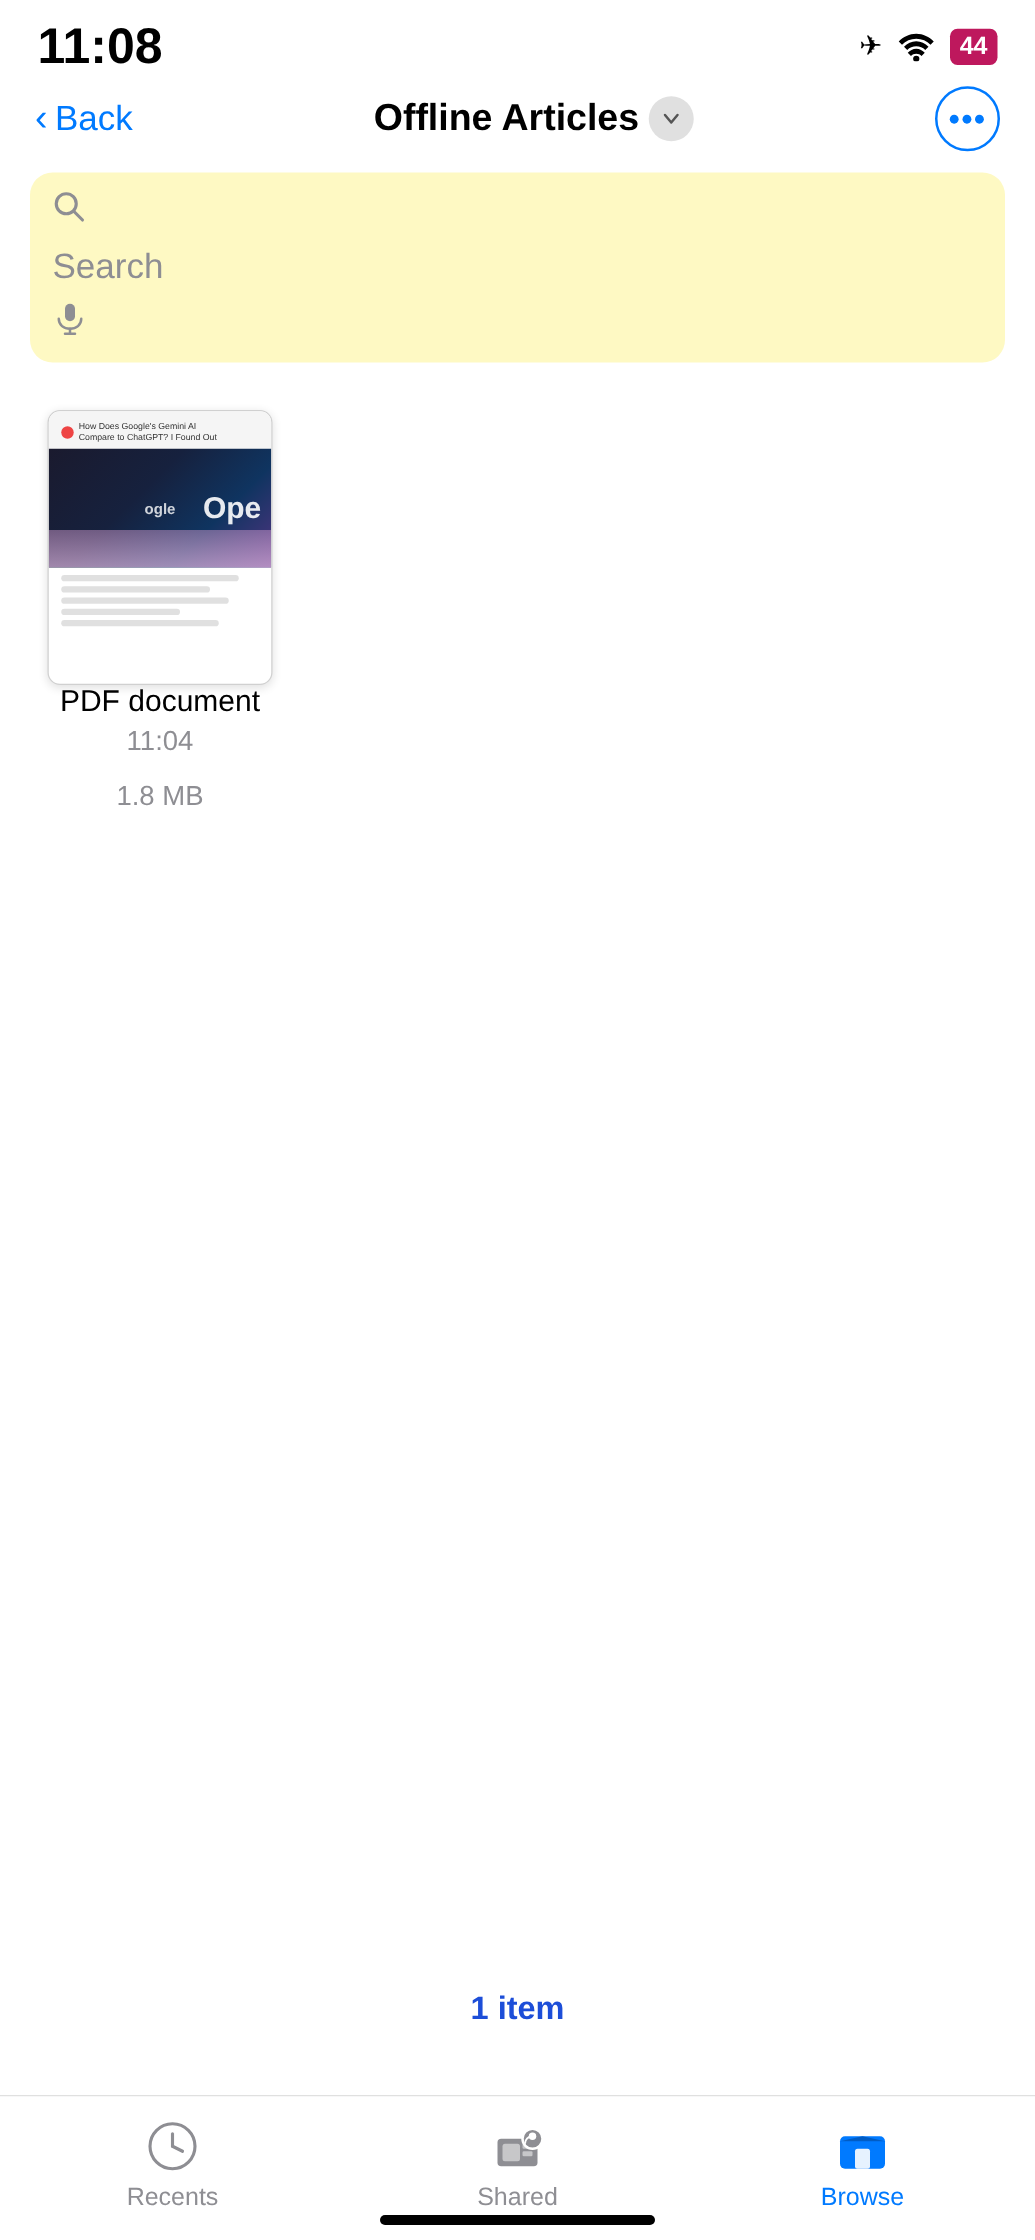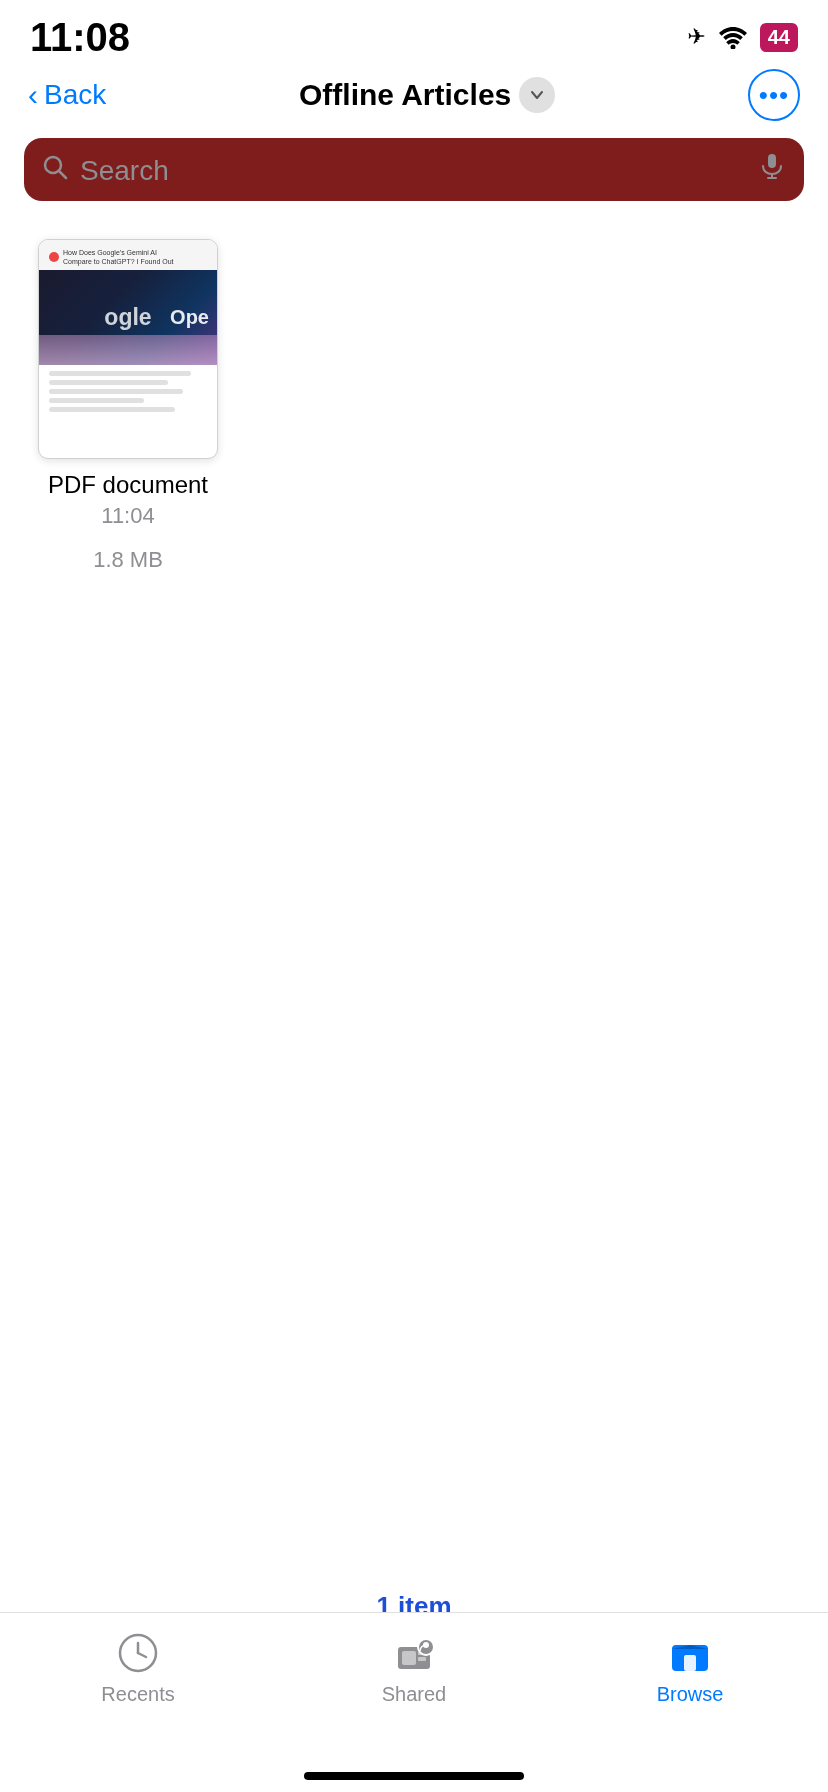--- a/index.html
+++ b/index.html
@@ -98,25 +98,26 @@
       cursor: pointer;
       letter-spacing: 1px;
     }
 
     
     .search-container {
       padding: 8px 24px;
     }
     .search-bar {
       display: flex;
-      align-items: flex-end;
-      background: #7f1d1d;
+      align-items: flex-start;
+      background: #fef9c3;
       border-radius: 18px;
       padding: 14px 18px;
       gap: 12px;
+      flex-direction: column;
     }
     .search-icon-wrap {
       color: #8e8e93;
       font-size: 26px;
     }
     .search-input-text {
       flex: 1;
       font-size: 28px;
       color: #8e8e93;
     }
@@ -173,26 +174,26 @@
       width: 100%;
       height: 95px;
       background: linear-gradient(135deg, #1a1a2e 0%, #16213e 40%, #0f3460 70%, #533483 100%);
       display: flex;
       align-items: center;
       justify-content: center;
       position: relative;
       overflow: hidden;
     }
     .pdf-thumb-logo-google {
-      font-size: 23px;
+      font-size: 12px;
       font-weight: 700;
       color: rgba(255,255,255,0.8);
     }
     .pdf-thumb-logo-open {
-      font-size: 20px;
+      font-size: 24px;
       font-weight: 700;
       color: rgba(255,255,255,0.9);
       position: absolute;
       right: 8px;
     }
     .pdf-thumb-overlay {
       position: absolute;
       bottom: 0;
       left: 0;
       right: 0;
@@ -204,21 +205,21 @@
     }
     .pdf-thumb-line {
       height: 5px;
       background: #e0e0e0;
       border-radius: 3px;
       margin-bottom: 4px;
     }
     .pdf-name {
       font-size: 24px;
       color: #000;
-      margin-top: 12px;
+      margin-top: 0;
       text-align: center;
       font-weight: 400;
     }
     .pdf-time {
       font-size: 22px;
       color: #8e8e93;
       margin-top: 4px;
       text-align: center;
     }
     .pdf-size {
@@ -241,21 +242,21 @@
       font-weight: 600;
       color: #1d4ed8;
     }
 
     
     .tab-bar {
       position: absolute;
       bottom: 0;
       left: 0;
       right: 0;
-      height: 180px;
+      height: 116px;
       background: #fff;
       border-top: 1px solid #e0e0e0;
       display: flex;
       align-items: flex-start;
       justify-content: space-around;
       padding-top: 18px;
     }
     .tab-item {
       display: flex;
       flex-direction: column;

